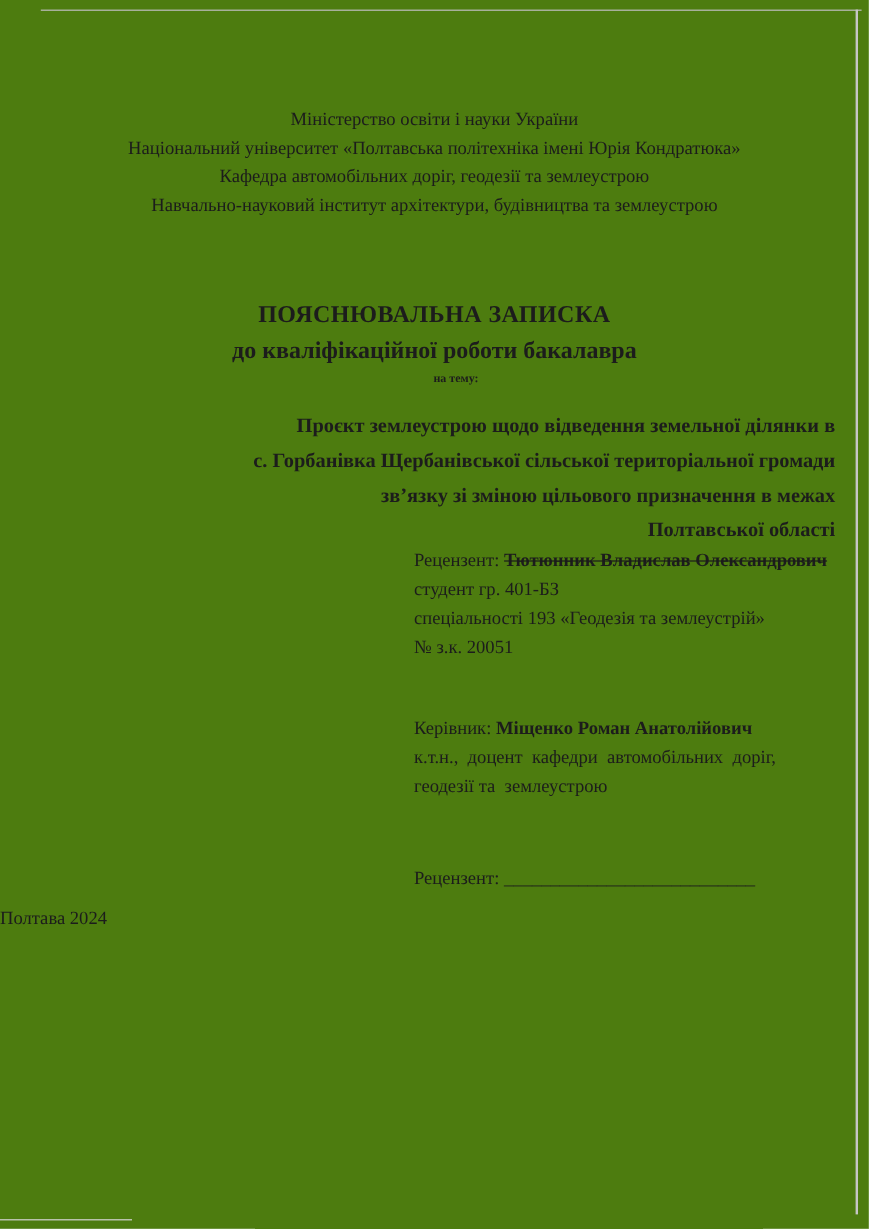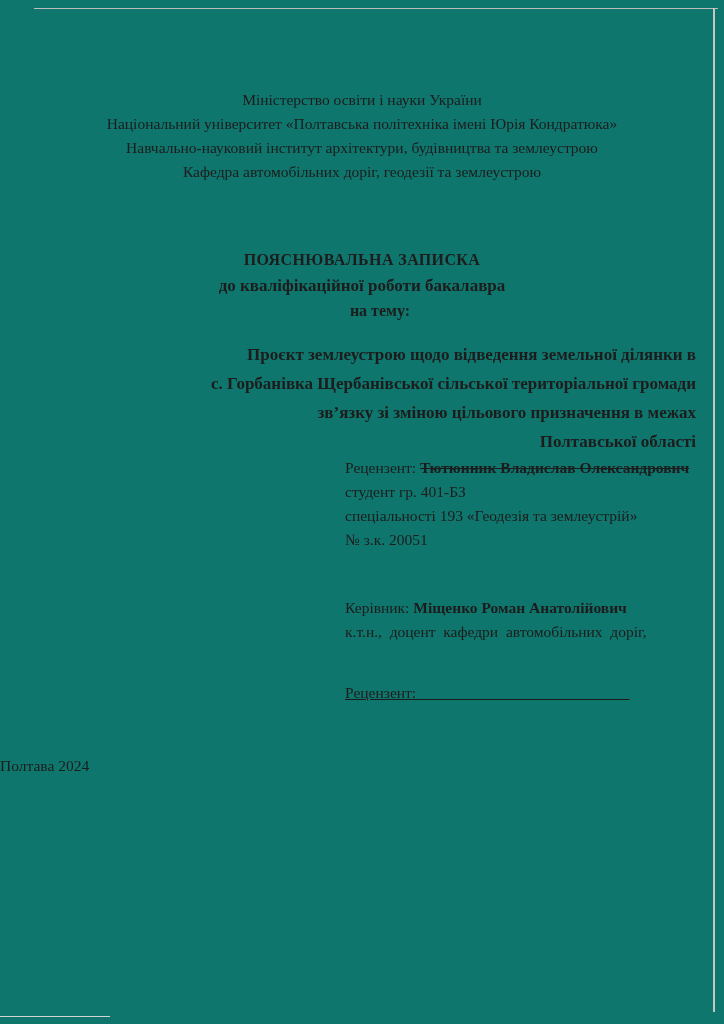--- a/index.html
+++ b/index.html
@@ -3,71 +3,71 @@
 <meta charset="utf-8">
 <style>
   * { margin: 0; padding: 0; box-sizing: border-box; }
   html, body { width: 724px; height: 1024px; background: #ffffff; }
   body {
     font-family: "Liberation Serif", "DejaVu Serif", serif;
     color: #1c1c1c;
     position: relative;
     overflow: hidden;
   }
-  .page { position: absolute; inset: 0; background: #0f766e; }
+  .page { position: absolute; inset: 0; background: #4d7c0f; }
 
   
   .scan-top    { position: absolute; top: 8px; left: 34px; right: 6px; height: 1px; background: #bdbdbd; }
   .scan-right  { position: absolute; top: 8px; right: 9px; width: 2px; bottom: 12px; background: #c6c6c6; }
   .scan-bottom { position: absolute; bottom: 7px; left: 0; width: 110px; height: 1px; background: #d4d4d4; }
 
   .header-block {
     position: absolute; top: 88px; left: 0; right: 0;
     text-align: center; font-size: 15.5px; line-height: 24px;
   }
 
   .title-block { position: absolute; top: 251px; left: 0; right: 0; text-align: center; }
-  .title-main { font-size: 16px; font-weight: bold; letter-spacing: 0.4px; }
-  .title-sub  { font-size: 17px; font-weight: bold; margin-top: 7px; }
-  .title-topic-label { font-size: 16px; font-weight: bold; margin-top: 6px; margin-left: 36px; }
+  .title-main { font-size: 20px; font-weight: bold; letter-spacing: 0.4px; }
+  .title-sub  { font-size: 20px; font-weight: bold; margin-top: 7px; }
+  .title-topic-label { font-size: 10px; font-weight: bold; margin-top: 6px; margin-left: 36px; }
 
   .topic-block {
     position: absolute; top: 340px; left: 28px; right: 28px;
     text-align: right; font-weight: bold; font-size: 17px; line-height: 29px;
   }
 
   .credits {
     position: absolute; top: 456px; left: 345px; right: 34px;
     font-size: 15.5px; line-height: 24px;
   }
   .credit-name { font-weight: bold; }
   .strike { text-decoration: line-through; }
   .supervisor-group { margin-top: 44px; }
   .pre { white-space: pre; }
-  .reviewer-line { margin-top: 37px; text-decoration: underline; }
+  .reviewer-line { margin-top: 53px; }
 
   .footer {
     position: absolute; top: 757px; left: 0; right: 0;
     font-size: 15.5px;
   }
 </style>
 </head>
 <body>
 
 <div class="page">
 
   <div class="scan-top"></div>
   <div class="scan-right"></div>
   <div class="scan-bottom"></div>
 
   <div class="header-block">
     <div>Міністерство освіти і науки України</div>
     <div>Національний університет «Полтавська політехніка імені Юрія Кондратюка»</div>
+    <div>Кафедра автомобільних доріг, геодезії та землеустрою</div>
     <div>Навчально-науковий інститут архітектури, будівництва та землеустрою</div>
-    <div>Кафедра автомобільних доріг, геодезії та землеустрою</div>
   </div>
 
   <div class="title-block">
     <div class="title-main">ПОЯСНЮВАЛЬНА ЗАПИСКА</div>
     <div class="title-sub">до кваліфікаційної роботи бакалавра</div>
     <div class="title-topic-label">на тему:</div>
   </div>
 
   <div class="topic-block">
     <div>Проєкт землеустрою щодо відведення земельної ділянки в</div>
@@ -79,20 +79,21 @@
   <div class="credits">
 
     <div><span>Рецензент:</span> <span class="credit-name strike">Тютюнник Владислав Олександрович</span></div>
     <div>студент гр. 401-БЗ</div>
     <div>спеціальності 193 «Геодезія та землеустрій»</div>
     <div>№ з.к. 20051</div>
 
     <div class="supervisor-group">
       <div><span>Керівник:</span> <span class="credit-name">Міщенко Роман Анатолійович</span></div>
       <div class="pre">к.т.н.,  доцент  кафедри  автомобільних  доріг,</div>
+      <div class="pre">геодезії та  землеустрою</div>
     </div>
 
     <div class="reviewer-line"><span>Рецензент:</span> <span>___________________________</span></div>
 
   </div>
 
   <div class="footer">Полтава 2024</div>
 
 </div>
 

